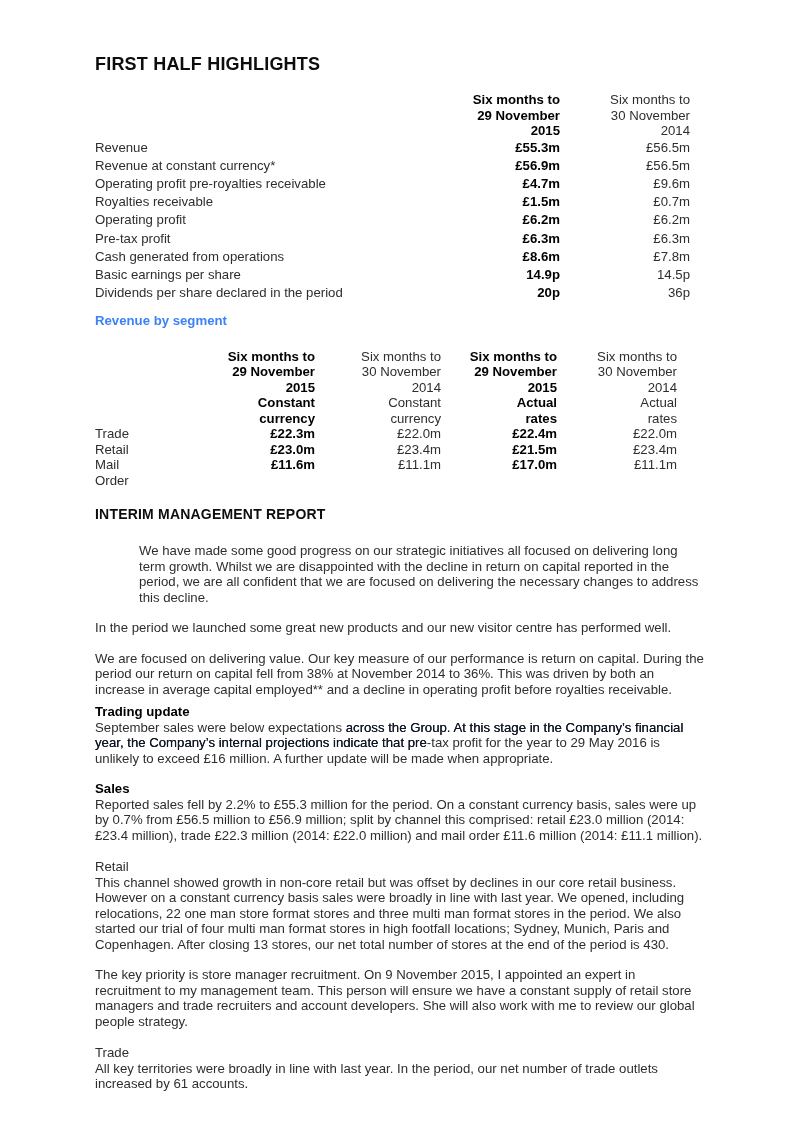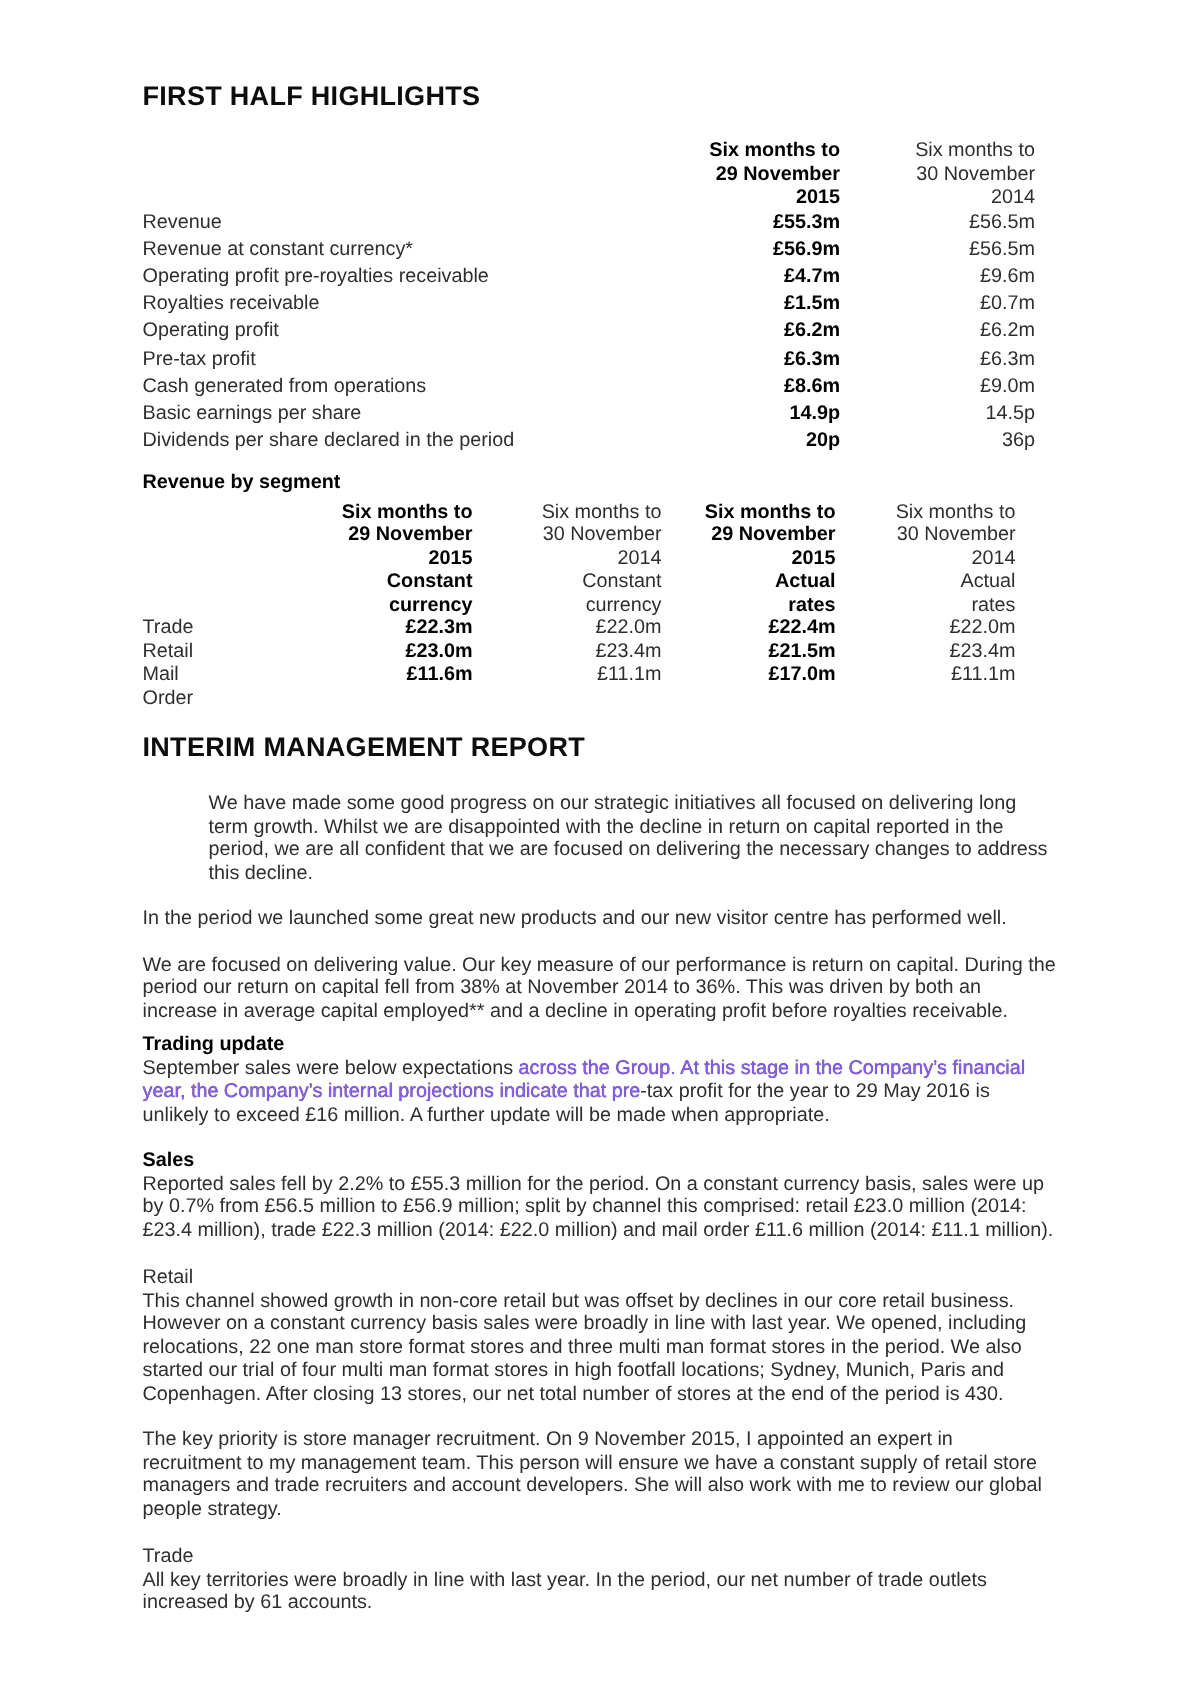--- a/index.html
+++ b/index.html
@@ -30,50 +30,50 @@
   .t1-head { display: flex; }
   .t1-row { display: flex; line-height: 18.2px; }
   .sp { flex: 1; }
   .lbl { flex: 1; }
   .colA { width: 125px; text-align: right; white-space: pre-line; }
   .colB { width: 144px; padding-right: 14px; text-align: right; white-space: pre-line; }
   .t1-rows { }
   .b { font-weight: bold; color: #000; }
   
   .seg-heading {
-    margin: 11px 0 4px 0;
-    font-weight: bold;
-    color: #000000;
+    margin: 11px 0 20px 0;
+    font-weight: bold;
+    color: #3b82f6;
   }
   .t2-head { display: flex; }
   .t2-row { display: flex; }
   .c1 { width: 160px; text-align: right; white-space: pre-line; }
   .c2 { width: 126px; text-align: right; white-space: pre-line; }
   .c3 { width: 116px; text-align: right; white-space: pre-line; }
   .c4 { width: 147px; padding-right: 27px; text-align: right; white-space: pre-line; }
   
   .report-title {
-    font-size: 18px;
+    font-size: 14px;
     font-weight: bold;
     line-height: 18px;
     color: #0d0d0d;
     letter-spacing: 0.2px;
     margin: 17px 0 0 0;
   }
   p { margin: 15px 0 0 0; }
   p.first { margin-top: 20px; margin-left: 44px; }
   p.tight { margin-top: 0; }
   .sub-heading-bold {
     margin-top: 7px;
     font-weight: bold;
     color: #000;
   }
   .sub-heading-bold.less { margin-top: 15px; }
   .sub-heading-plain { margin-top: 16px; }
-  .semi { color: #8b5cf6; text-shadow: 0 0 0.5px #161616; }
+  .semi { color: #0f172a; text-shadow: 0 0 0.5px #161616; }
 </style>
 </head>
 <body>
 
 <div class="page">
 
   <h1 class="doc-title">FIRST HALF HIGHLIGHTS</h1>
 
   <div class="t1">
     <div class="t1-head">
@@ -112,21 +112,21 @@
         <div class="colB">£6.2m</div>
       </div>
       <div class="t1-row">
         <div class="lbl">Pre-tax profit</div>
         <div class="colA b">£6.3m</div>
         <div class="colB">£6.3m</div>
       </div>
       <div class="t1-row">
         <div class="lbl">Cash generated from operations</div>
         <div class="colA b">£8.6m</div>
-        <div class="colB">£9.0m</div>
+        <div class="colB">£7.8m</div>
       </div>
       <div class="t1-row">
         <div class="lbl">Basic earnings per share</div>
         <div class="colA b">14.9p</div>
         <div class="colB">14.5p</div>
       </div>
       <div class="t1-row">
         <div class="lbl">Dividends per share declared in the period</div>
         <div class="colA b">20p</div>
         <div class="colB">36p</div>

